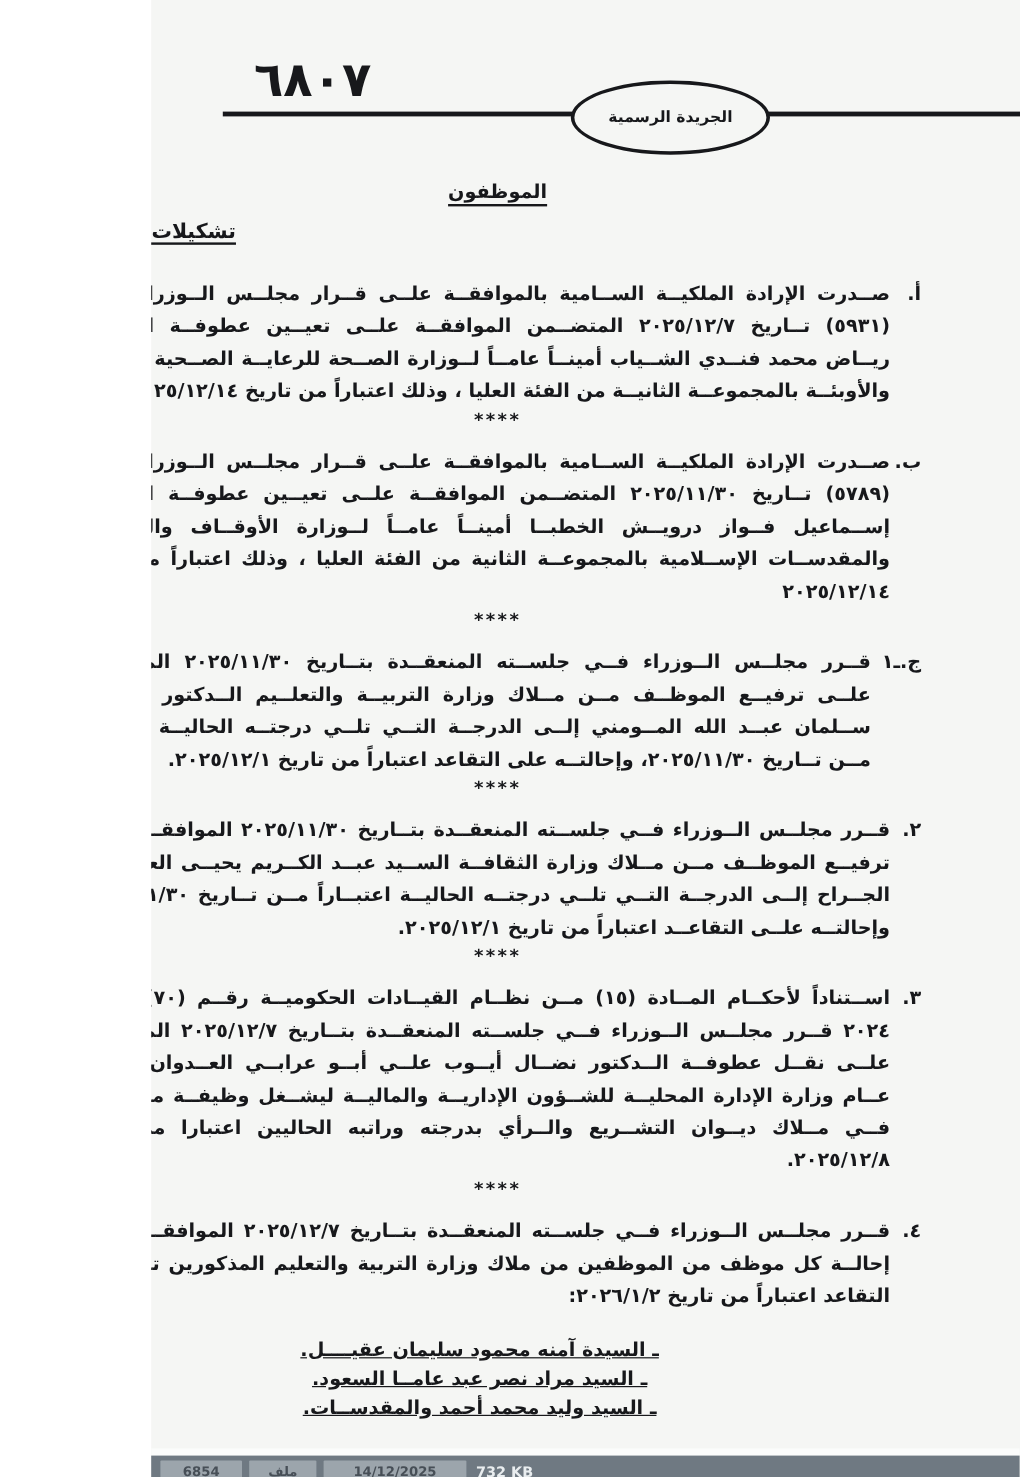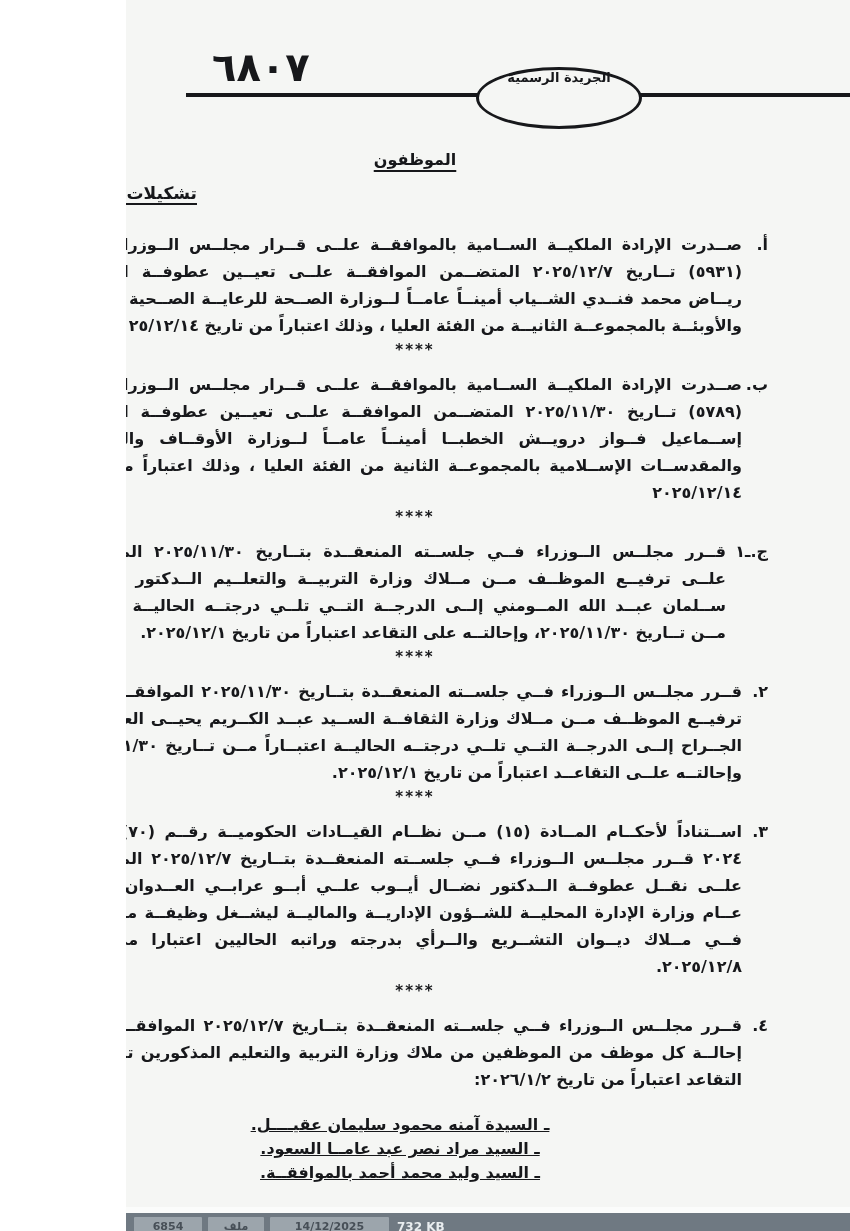--- a/index.html
+++ b/index.html
@@ -13,21 +13,21 @@
   .page-number{
     position:absolute;top:44px;left:86px;
     font-size:40px;letter-spacing:2px;direction:ltr;
   }
   .header-rule{
     position:absolute;top:93px;left:60px;width:730px;height:4px;background:#17181b;
   }
   .masthead-oval{
     position:absolute;top:67px;left:350px;width:160px;height:56px;
     border:3px solid #17181b;border-radius:50%;background:#f5f6f4;
-    display:flex;align-items:flex-start;justify-content:center;
+    display:flex;align-items:center;justify-content:center;
     font-size:13px;
   }
   
   .content{
     position:absolute;top:150px;right:82px;width:706px;direction:rtl;
   }
   .section-title{
     margin:0 0 14px 0;text-align:center;font-size:16px;
     text-decoration:underline;text-decoration-thickness:2px;text-underline-offset:5px;
   }
@@ -104,21 +104,21 @@
           <div class="stars">****</div>
         </div>
         <div class="item-block">
           <div class="item"><span class="label">٤.</span><span class="text">قــرر مجلــس الــوزراء فــي جلســته المنعقــدة بتــاريخ ٢٠٢٥/١٢/٧ الموافقــة علــى إحالــة كل موظف من الموظفين من ملاك وزارة التربية والتعليم المذكورين تالياً على التقاعد اعتباراً من تاريخ ٢٠٢٦/١/٢:</span></div>
         </div>
       </div>
 
     <div id="names" class="names">
         <div class="name">ـ السيدة آمنه محمود سليمان عقيــــل.</div>
         <div class="name">ـ السيد مراد نصر عبد عامــا السعود.</div>
-        <div class="name">ـ السيد وليد محمد أحمد بالموافقــة.</div>
+        <div class="name">ـ السيد وليد محمد أحمد والمقدســات.</div>
       </div>
   </div>
 
   <div class="pre-footer-strip"></div>
   <div id="footer-bar" class="footer-bar">
     <span class="footer-size">732 KB</span>
   <span class="footer-cell c0">6854</span>
       <span class="footer-cell c1">ملف</span>
       <span class="footer-cell c2">14/12/2025</span>
     </div>

